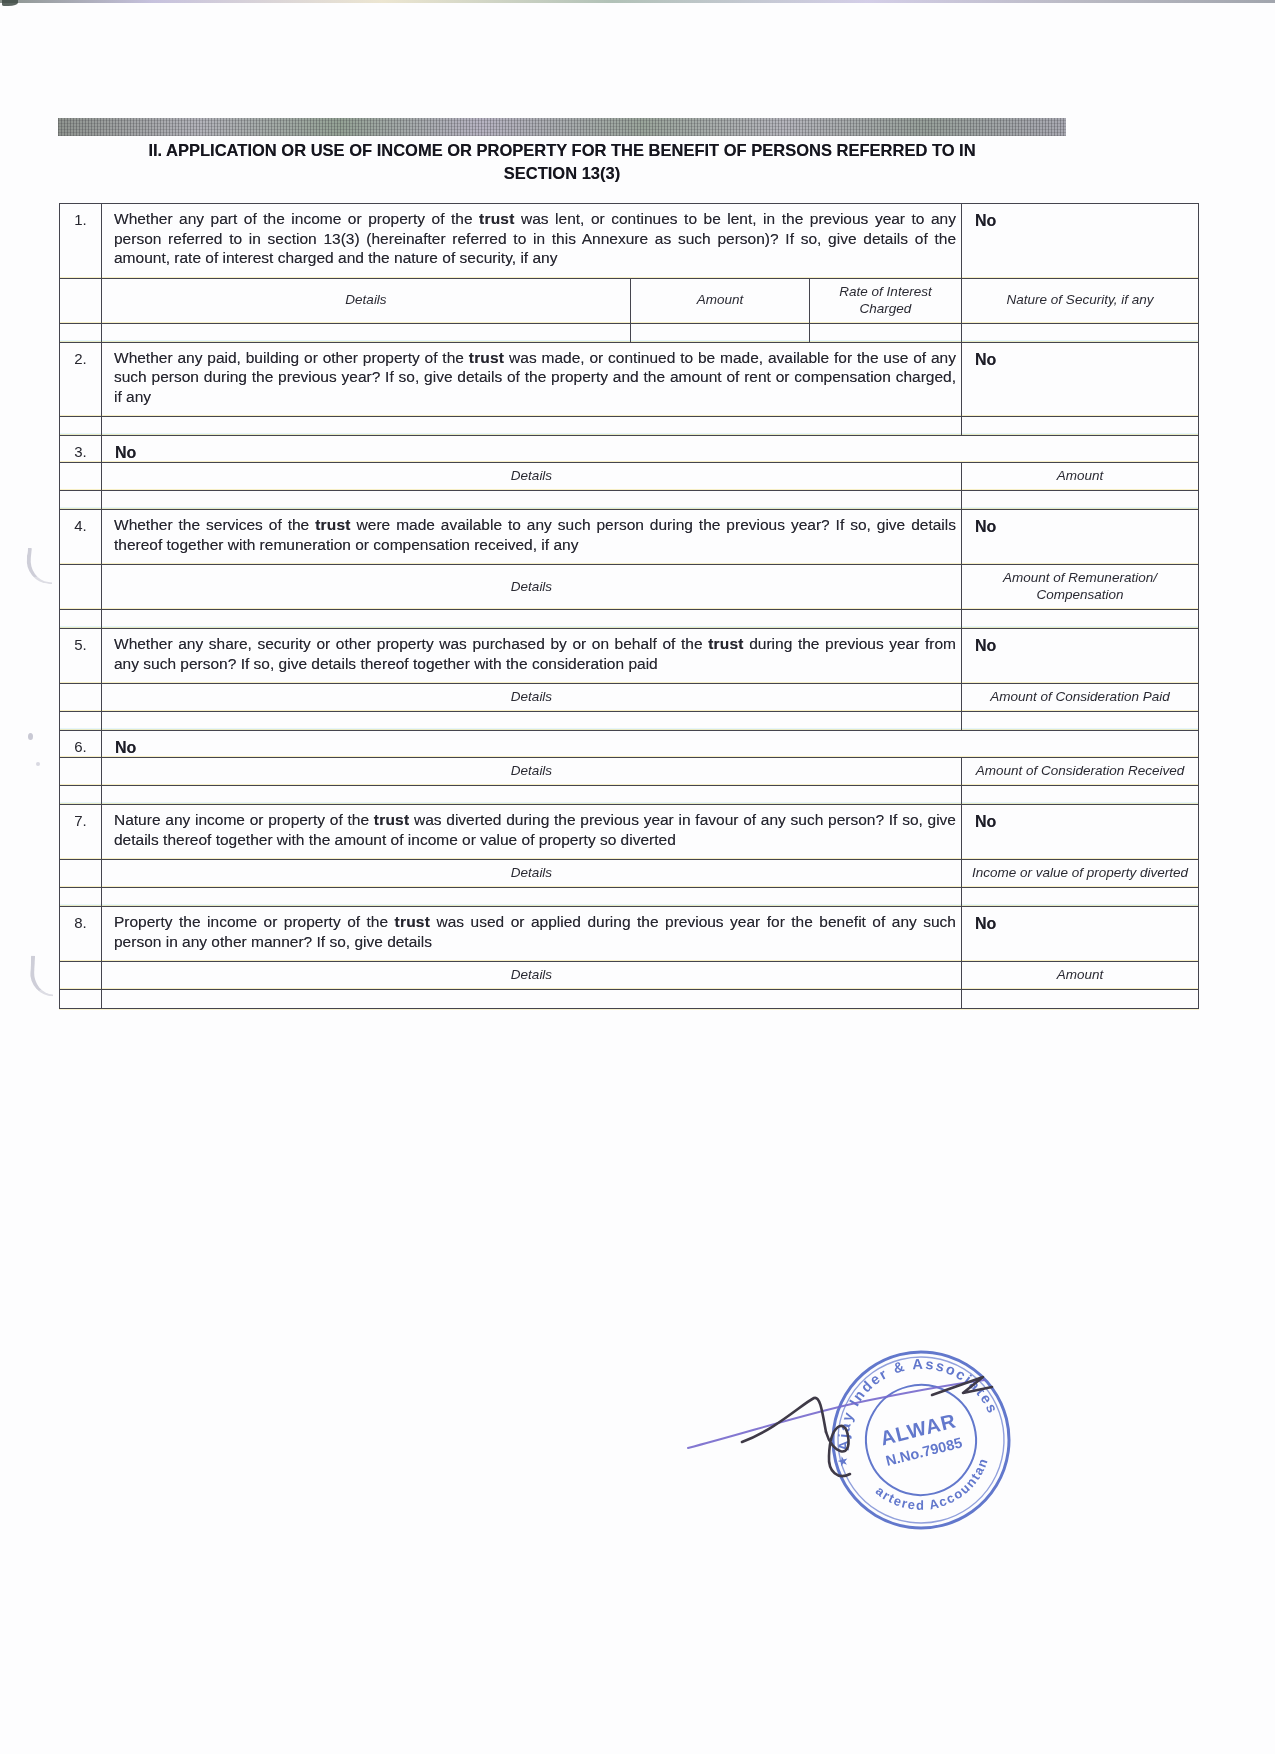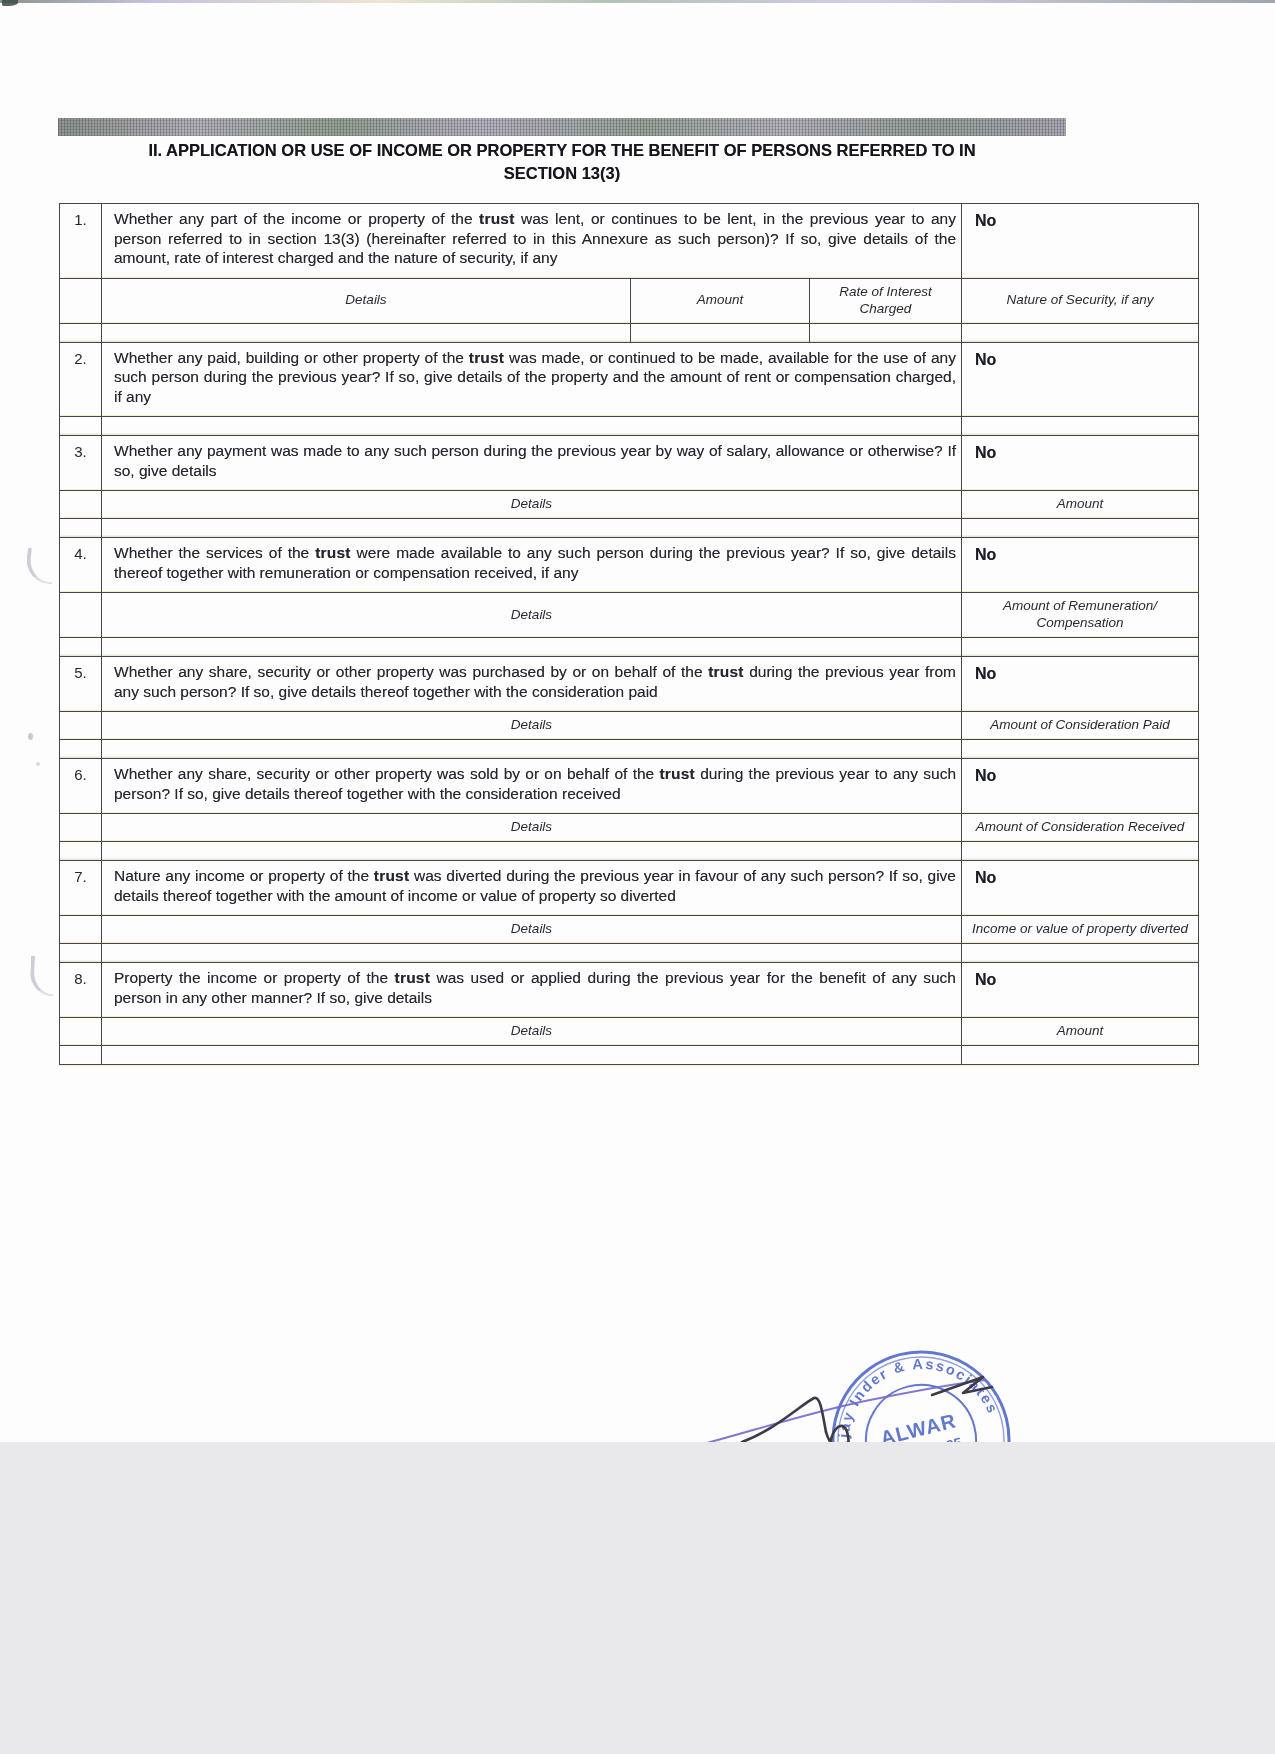--- a/index.html
+++ b/index.html
@@ -6,21 +6,21 @@
     --line:#45454e;
     --ink:#26262e;
     --stamp-blue:#3c57c0;
     --sig-ink:#3f3a47;
     --pen-blue:#7568cc;
   }
   *{box-sizing:border-box;margin:0;padding:0}
   html,body{background:#e9e9ec}
   body{font-family:"Liberation Sans",sans-serif;}
   .page{
-    position:relative;width:1275px;height:1442px;background:#fdfdfe;
+    position:relative;width:1275px;height:1754px;background:#fdfdfe;
     overflow:hidden;margin:0 auto;
   }
   
   .edge-strip{position:absolute;left:0;top:0;width:1275px;height:3px;opacity:.8;
     background:linear-gradient(90deg,#6f7a72,#b9b3d6 12%,#e8e0c6 30%,#9fb3a6 48%,#c9c2e2 68%,#a9a9b5 85%,#8a8f99);}
   .corner-blob{position:absolute;left:2px;top:0;width:16px;height:6px;background:#3e4a44;border-radius:0 0 60% 20%;opacity:.85}
   .bracket{position:absolute;border-left:4px solid #c9c9d4;border-bottom:2px solid #dadae2;border-radius:0 0 0 24px;opacity:.9}
   .bracket.b1{left:26px;top:549px;width:28px;height:34px;transform:rotate(6deg)}
   .bracket.b2{left:30px;top:956px;width:24px;height:40px;transform:rotate(3deg)}
   .speck{position:absolute;background:#c9c9d4;border-radius:50%}
@@ -145,23 +145,20 @@
         </div>
         <div class="emptyrow">
           <div class="cell vline"></div>
           <div class="cell vline"></div>
           <div class="cell"></div>
         </div>
       </div>
       <div class="qblock">
         <div class="qrow">
           <div class="cell cell-num vline">3.</div>
-          <div class="cell cell-q vline">
-            <div class="qtext"><span>Whether any payment was made to any such person during the previous year by way of salary, allowance or otherwise? If so, give details</span><b></b><span></span></div>
-          </div>
           <div class="cell cell-ans">No</div>
         </div>
         <div class="shrow">
           <div class="cell sh-spacer vline"></div>
           <div class="cell sh vline">
             <span>Details</span>
           </div>
           <div class="cell sh">
             <span>Amount</span>
           </div>
@@ -214,23 +211,20 @@
         </div>
         <div class="emptyrow">
           <div class="cell vline"></div>
           <div class="cell vline"></div>
           <div class="cell"></div>
         </div>
       </div>
       <div class="qblock">
         <div class="qrow">
           <div class="cell cell-num vline">6.</div>
-          <div class="cell cell-q vline">
-            <div class="qtext"><span>Whether any share, security or other property was sold by or on behalf of the </span><b>trust</b><span> during the previous year to any such person? If so, give details thereof together with the consideration received</span></div>
-          </div>
           <div class="cell cell-ans">No</div>
         </div>
         <div class="shrow">
           <div class="cell sh-spacer vline"></div>
           <div class="cell sh vline">
             <span>Details</span>
           </div>
           <div class="cell sh">
             <span>Amount of Consideration Received</span>
           </div>

